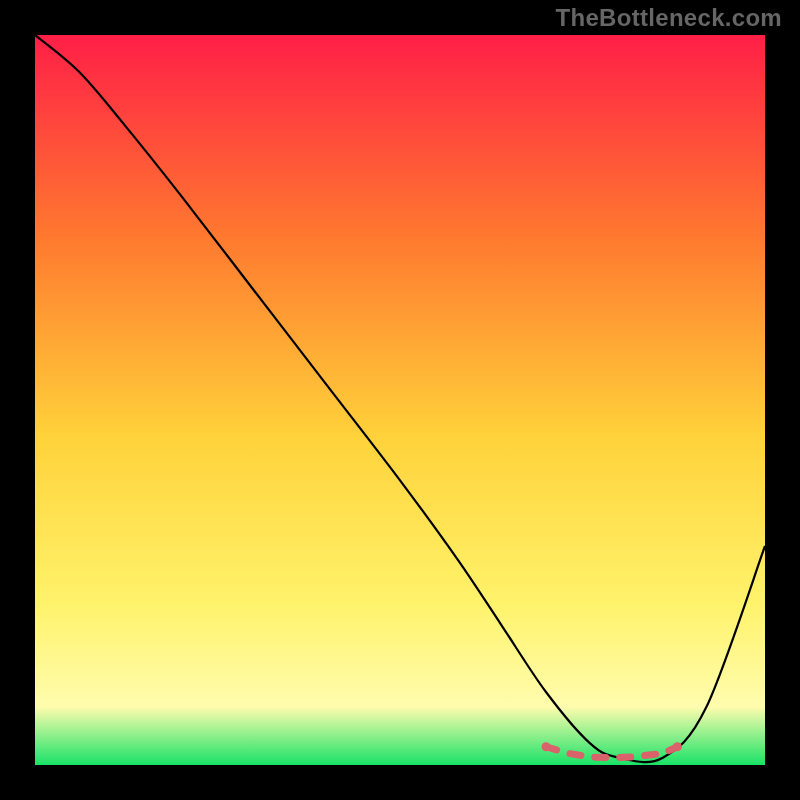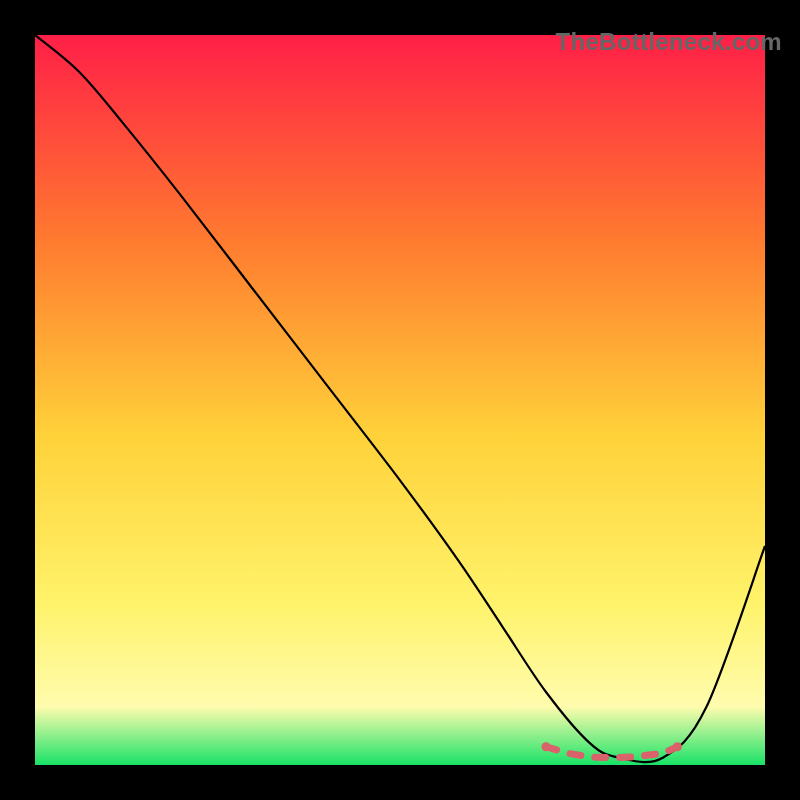--- a/index.html
+++ b/index.html
@@ -22,21 +22,20 @@
   }
   .watermark {
     position: absolute;
     top: 4px;
     right: 18px;
     font-size: 24px;
     font-weight: bold;
     color: #666666;
     letter-spacing: 0.3px;
     z-index: 10;
-    margin-top: 24px;
   }
   .plot-area {
     position: absolute;
     left: 35px;
     top: 35px;
     width: 730px;
     height: 730px;
     overflow: hidden;
   }
   .plot-area svg {

